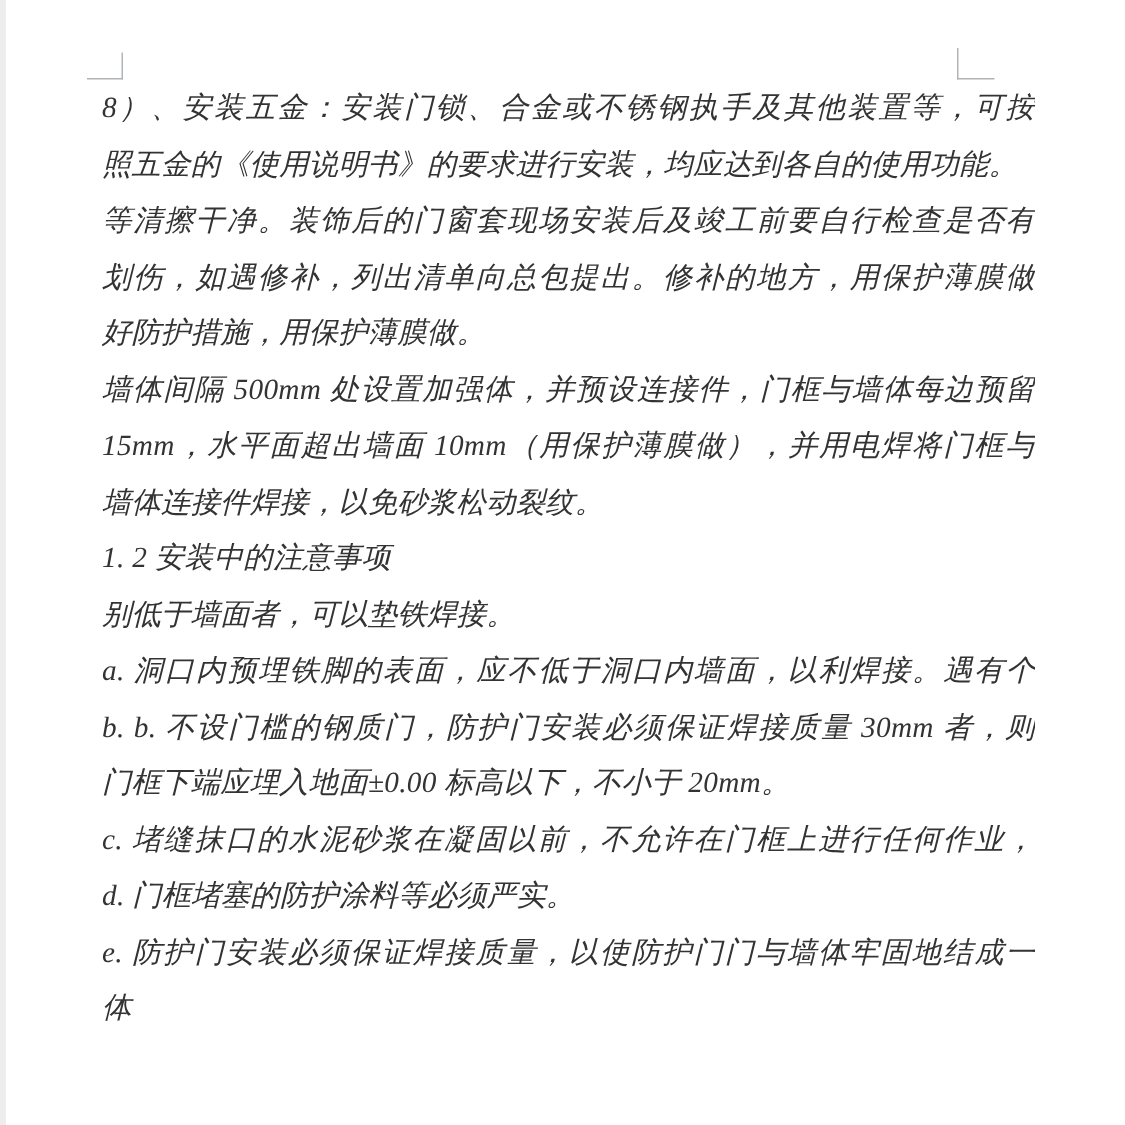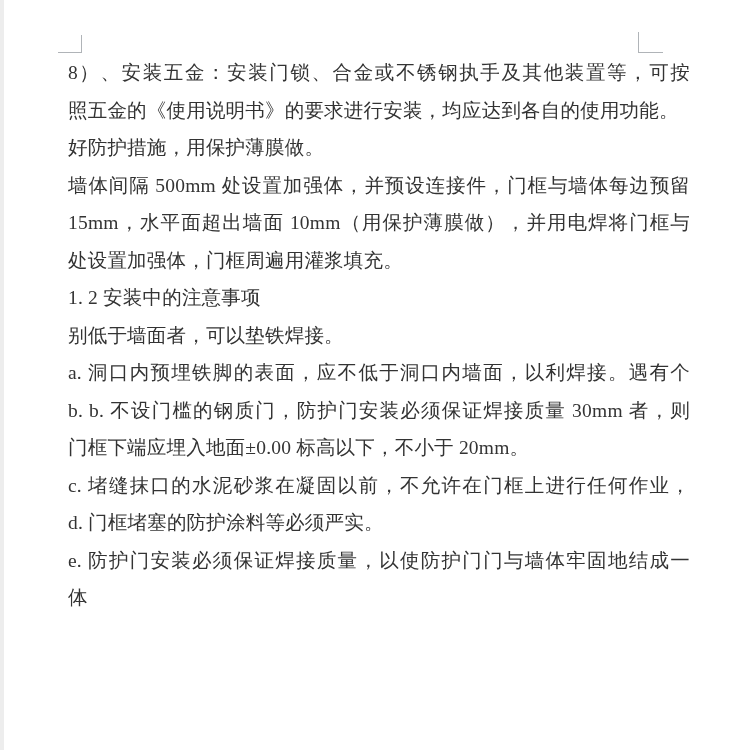--- a/index.html
+++ b/index.html
@@ -57,41 +57,44 @@
     font-size: 19.5px;
     line-height: 37.5px;
     letter-spacing: 0.2px;
   }
   .line {
     height: 37.5px;
     overflow: hidden;
     white-space: normal;
     text-align: justify;
     text-align-last: justify;
+    font-style: italic;
   }
   .line.para-end {
     text-align-last: left;
   }
 </style>
 </head>
 <body>
 
 <div class="page">
   <div class="edge-strip"></div>
 
   <div class="crop-mark left"></div>
   <div class="crop-mark right"></div>
 
   <div class="text-block">
     <div class="line">8）、安装五金：安装门锁、合金或不锈钢执手及其他装置等，可按</div>
     <div class="line para-end">照五金的《使用说明书》的要求进行安装，均应达到各自的使用功能。</div>
+    <div class="line">等清擦干净。装饰后的门窗套现场安装后及竣工前要自行检查是否有</div>
+    <div class="line">划伤，如遇修补，列出清单向总包提出。修补的地方，用保护薄膜做</div>
     <div class="line para-end">好防护措施，用保护薄膜做。</div>
     <div class="line">墙体间隔 500mm 处设置加强体，并预设连接件，门框与墙体每边预留</div>
     <div class="line">15mm，水平面超出墙面 10mm（用保护薄膜做），并用电焊将门框与</div>
-    <div class="line para-end">处设置加强体，门框周遍用灌浆填充。</div>
+    <div class="line para-end">墙体连接件焊接，以免砂浆松动裂纹。</div>
     <div class="line para-end">1. 2 安装中的注意事项</div>
     <div class="line para-end">别低于墙面者，可以垫铁焊接。</div>
     <div class="line">a. 洞口内预埋铁脚的表面，应不低于洞口内墙面，以利焊接。遇有个</div>
     <div class="line">b. b. 不设门槛的钢质门，防护门安装必须保证焊接质量 30mm 者，则</div>
     <div class="line para-end">门框下端应埋入地面±0.00 标高以下，不小于 20mm。</div>
     <div class="line">c. 堵缝抹口的水泥砂浆在凝固以前，不允许在门框上进行任何作业，</div>
     <div class="line para-end">d. 门框堵塞的防护涂料等必须严实。</div>
     <div class="line">e. 防护门安装必须保证焊接质量，以使防护门门与墙体牢固地结成一</div>
     <div class="line para-end">体</div>
   </div>

